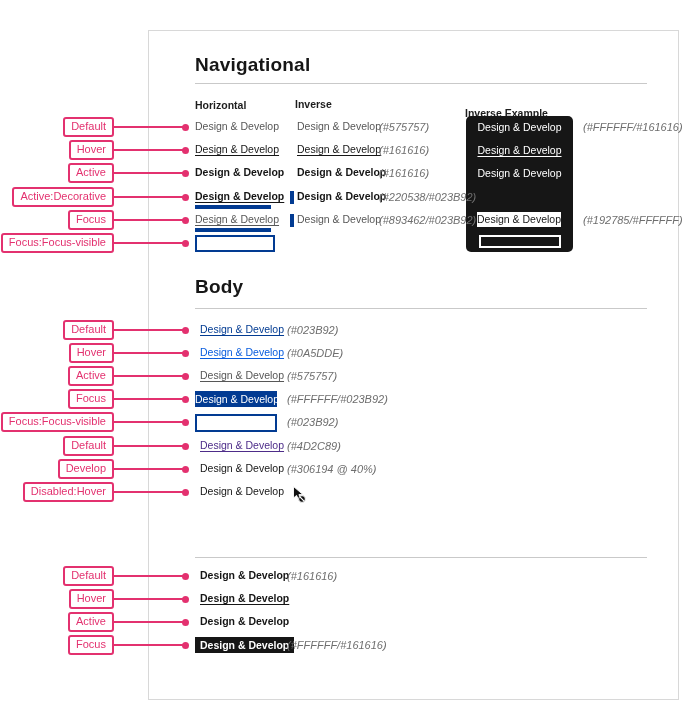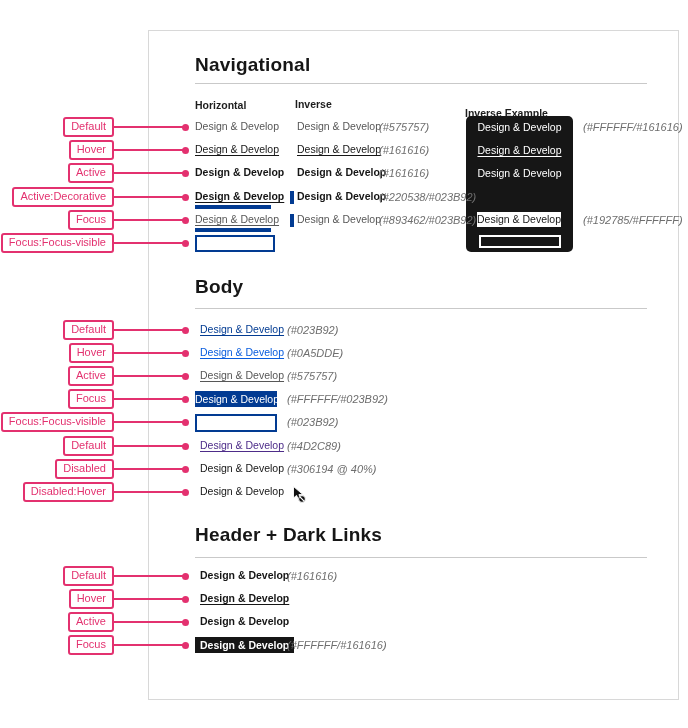--- a/index.html
+++ b/index.html
@@ -56,21 +56,20 @@
       <div class="inv-text" style="top:3px">Design &amp; Develop</div>
       <div class="inv-text u" style="top:26px">Design &amp; Develop</div>
       <div class="inv-text" style="top:49px">Design &amp; Develop</div>
       <div class="inv-focus-box" style="left:11px;top:96px;width:84px;height:15px">Design &amp; Develop</div>
       <div class="inv-fv-box" style="left:13px;top:119px;width:78px;height:9px"></div>
     </div>
 
   <h2 class="abs sec-title" style="left:195px;top:275px">Body</h2>
   <div class="abs rule" style="left:195px;top:308px;width:452px"></div>
 
-  <h2 class="abs sec-title" style="left:195px;top:523px">Header + Dark Links</h2>
   <div class="abs rule" style="left:195px;top:557px;width:452px"></div>
 
   <div id="gen-layer">
       <div class="abs cline" style="left:110px;top:126px;width:76px"></div>
       <div class="abs cdot" style="left:182px;top:124px"></div>
       <div class="abs state-label" style="right:0px;top:117px;right:574px">Default</div>
       <div class="abs sample gray" style="left:195px;top:119px">Design &amp; Develop</div>
       <div class="abs sample gray" style="left:297px;top:119px">Design &amp; Develop</div>
       <div class="abs hex" style="left:379px;top:121px">(#575757)</div>
       <div class="abs cline" style="left:110px;top:149px;width:76px"></div>
@@ -130,21 +129,21 @@
       <div class="abs state-label" style="right:0px;top:412px;right:574px">Focus:Focus-visible</div>
       <div class="abs blue-outline-box" style="left:195px;top:414px"></div>
       <div class="abs hex" style="left:287px;top:416px">(#023B92)</div>
       <div class="abs cline" style="left:110px;top:445px;width:76px"></div>
       <div class="abs cdot" style="left:182px;top:443px"></div>
       <div class="abs state-label" style="right:0px;top:436px;right:574px">Default</div>
       <div class="abs sample purple u" style="left:200px;top:438px">Design &amp; Develop</div>
       <div class="abs hex" style="left:287px;top:440px">(#4D2C89)</div>
       <div class="abs cline" style="left:110px;top:468px;width:76px"></div>
       <div class="abs cdot" style="left:182px;top:466px"></div>
-      <div class="abs state-label" style="right:0px;top:459px;right:574px">Disabled</div>
+      <div class="abs state-label" style="right:0px;top:459px;right:574px">Develop</div>
       <div class="abs sample dark" style="left:200px;top:461px">Design &amp; Develop</div>
       <div class="abs hex" style="left:287px;top:463px">(#306194 @ 40%)</div>
       <div class="abs cline" style="left:110px;top:491px;width:76px"></div>
       <div class="abs cdot" style="left:182px;top:489px"></div>
       <div class="abs state-label" style="right:0px;top:482px;right:574px">Disabled:Hover</div>
       <div class="abs sample dark" style="left:200px;top:484px">Design &amp; Develop</div>
       <div class="abs" style="left:292px;top:486px;width:14px;height:17px"><svg width="14" height="17" viewBox="0 0 14 17">
           <path d="M1.5 0.5 L1.5 12 L4.6 9.4 L6.6 14.2 L8.9 13.2 L6.9 8.6 L11 8.6 Z" fill="#111" stroke="#fff" stroke-width="0.9"></path>
           <circle cx="10" cy="13" r="3.4" fill="#111" stroke="#fff" stroke-width="1"></circle>
           <line x1="7.9" y1="10.9" x2="12.1" y2="15.1" stroke="#fff" stroke-width="1.2"></line>

